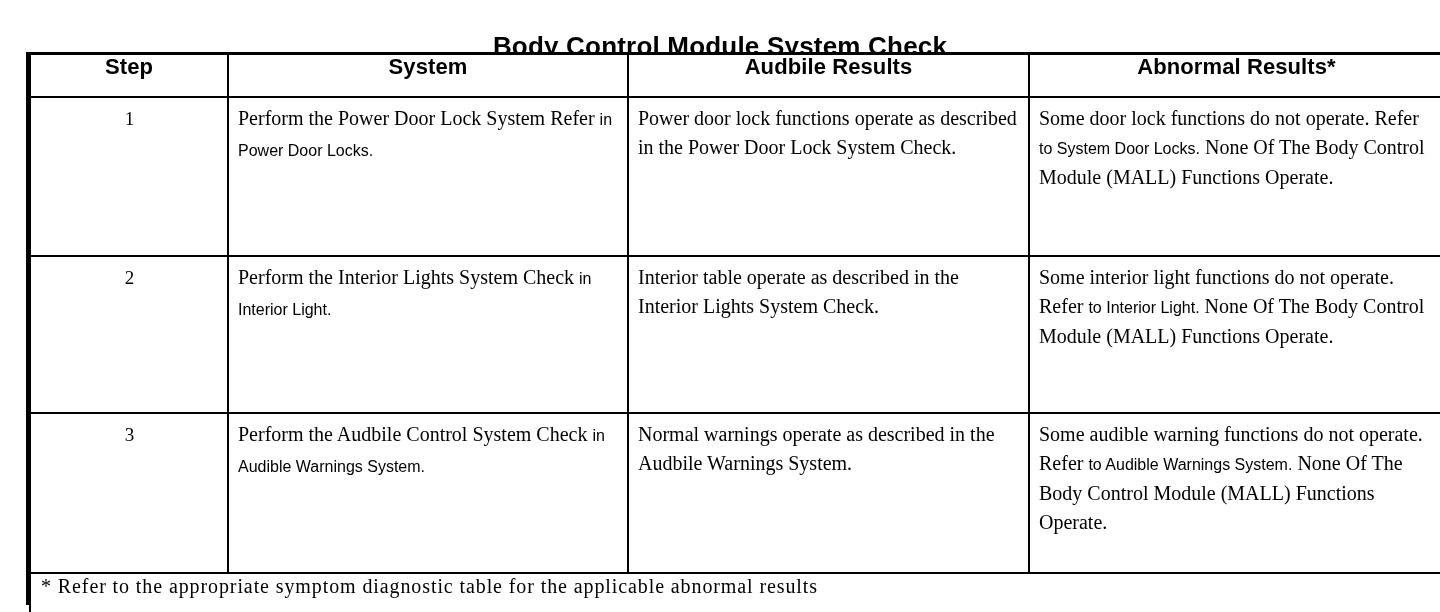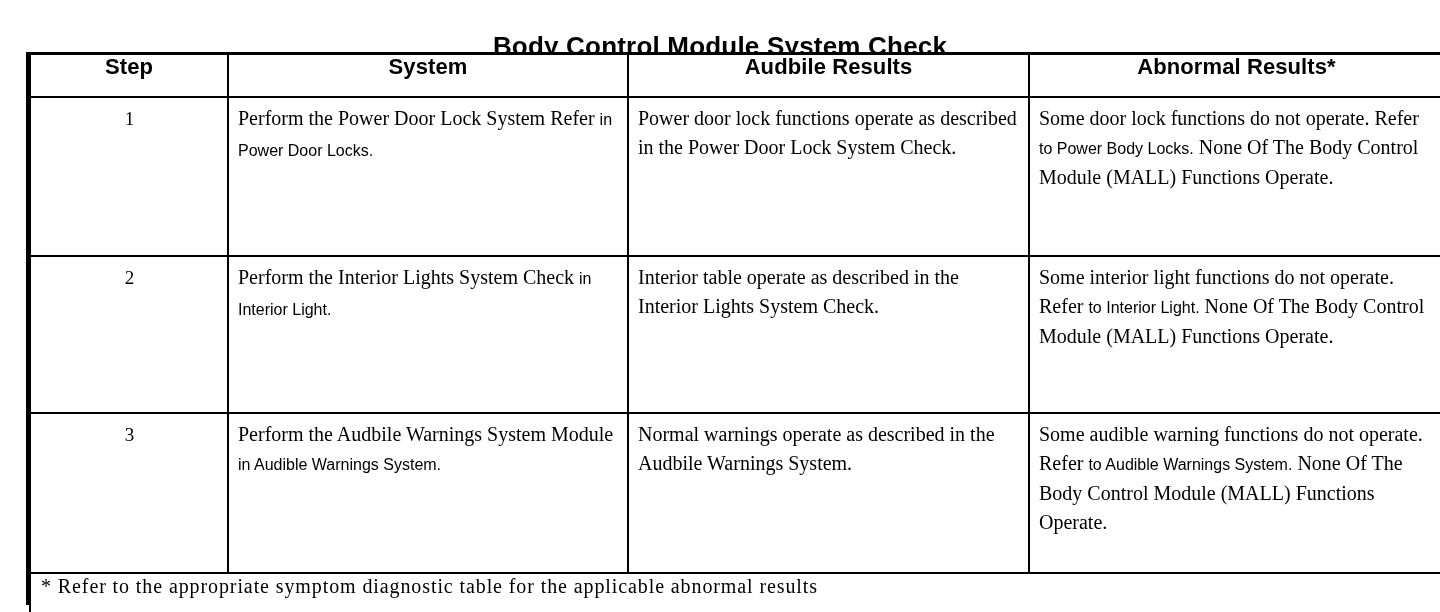--- a/index.html
+++ b/index.html
@@ -161,21 +161,21 @@
           <td class="step-cell">
             <div class="cell-inner">1</div>
           </td>
           <td>
             <div class="cell-inner"><span class="run-serif">Perform the Power Door Lock System Refer </span><span class="run-sans">in Power Door Locks.</span></div>
           </td>
           <td>
             <div class="cell-inner"><span class="run-serif">Power door lock functions operate as described in the Power Door Lock System Check.</span></div>
           </td>
           <td>
-            <div class="cell-inner"><span class="run-serif">Some door lock functions do not operate. Refer </span><span class="run-sans">to Power Body Locks.</span><span class="run-serif"> None Of The Body Control Module (MALL) Functions Operate.</span></div>
+            <div class="cell-inner"><span class="run-serif">Some door lock functions do not operate. Refer </span><span class="run-sans">to System Door Locks.</span><span class="run-serif"> None Of The Body Control Module (MALL) Functions Operate.</span></div>
           </td>
         </tr>
 
         <tr class="r2">
           <td class="step-cell">
             <div class="cell-inner">2</div>
           </td>
           <td>
             <div class="cell-inner"><span class="run-serif">Perform the Interior Lights System Check </span><span class="run-sans">in Interior Light.</span></div>
           </td>
@@ -185,21 +185,21 @@
           <td>
             <div class="cell-inner"><span class="run-serif">Some interior light functions do not operate. Refer </span><span class="run-sans">to Interior Light.</span><span class="run-serif"> None Of The Body Control Module (MALL) Functions Operate.</span></div>
           </td>
         </tr>
 
         <tr class="r3">
           <td class="step-cell">
             <div class="cell-inner">3</div>
           </td>
           <td>
-            <div class="cell-inner"><span class="run-serif">Perform the Audbile Warnings System Module </span><span class="run-sans">in Audible Warnings System.</span></div>
+            <div class="cell-inner"><span class="run-serif">Perform the Audbile Control System Check </span><span class="run-sans">in Audible Warnings System.</span></div>
           </td>
           <td>
             <div class="cell-inner"><span class="run-serif">Normal warnings operate as described in the Audbile Warnings System.</span></div>
           </td>
           <td>
             <div class="cell-inner"><span class="run-serif">Some audible warning functions do not operate. Refer </span><span class="run-sans">to Audible Warnings System.</span><span class="run-serif"> None Of The Body Control Module (MALL) Functions Operate.</span></div>
           </td>
         </tr>
 
         <tr class="foot-row">

